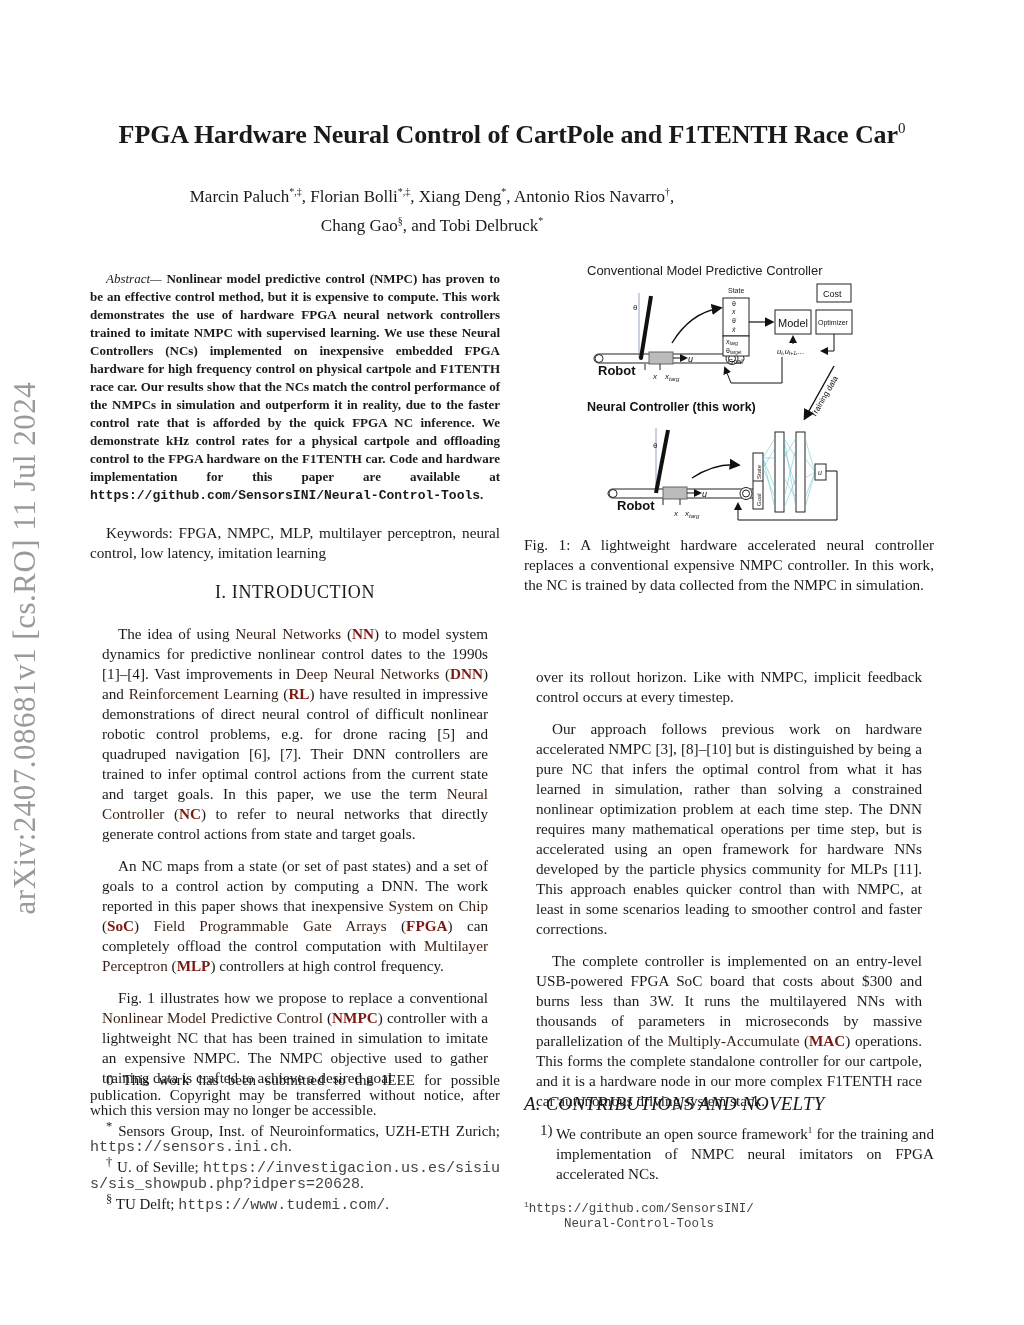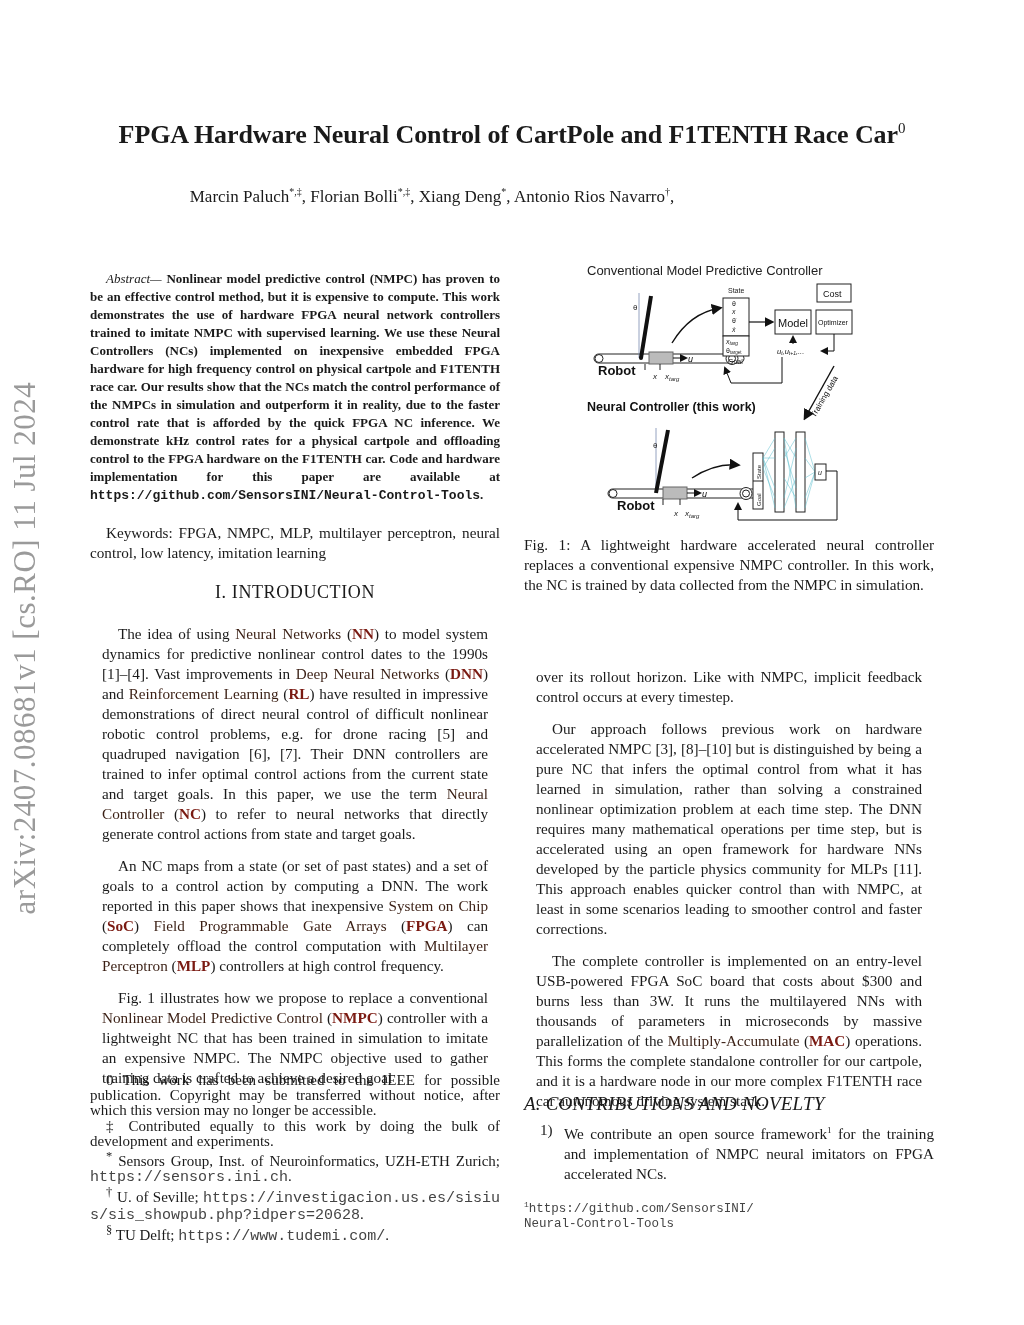--- a/index.html
+++ b/index.html
@@ -10,74 +10,76 @@
   .title sup { font-size: 15px; font-weight: normal; }
   .authors { left: 0; width: 864px; top: 180px; text-align: center; font-size: 17px; line-height: 24px; }
   .authors sup { font-size: 10px; }
   .arxiv { left: -255px; top: 630px; width: 560px; transform: rotate(-90deg); transform-origin: center; font-size: 31px; color: #9a9a9a; letter-spacing: 0.5px; white-space: nowrap; text-align: center; }
   .col { width: 410px; font-size: 15.2px; line-height: 20px; text-align: justify; }
   .col-left { left: 90px; }
   .col-right { left: 524px; }
   .abstract { top: 270px; font-weight: bold; font-size: 13px; line-height: 18px; }
   .abstract .lead { font-style: italic; font-weight: normal; }
   .abstract p, .keywords p { margin: 0; text-indent: 16px; }
-  .mono { font-family: "Liberation Mono", "DejaVu Sans Mono", monospace; }
+  .mono { font-family: "Liberation Mono", "DejaVu Sans Mono", monospace; text-align: center; }
   .keywords { top: 523px; }
   .section-head { left: 90px; width: 410px; top: 582px; text-align: center; font-size: 18px; letter-spacing: 0.6px; }
   .body-left { top: 612px; }
   .body-left p, .body-right p { margin: 12px; text-indent: 16px; }
   .acr { color: #7a1a12; font-weight: bold; }
   .lnk { color: #3a1f14; }
   .footnotes-left { top: 1073px; font-size: 15px; line-height: 15.2px; }
   .footnotes-left p { margin: 0; text-indent: 16px; }
   .footnotes-left .mono { color: #444; }
   .fig { left: 560px; top: 258px; width: 340px; height: 270px; }
   .caption { top: 535px; }
   .body-right { top: 655px; }
   .subsec { left: 524px; top: 1093px; font-style: italic; font-size: 19px; letter-spacing: 0.2px; }
   .contrib { left: 540px; top: 1120px; width: 394px; font-size: 15.2px; line-height: 20px; }
   .contrib .num { position: absolute; left: 0; top: 0; }
-  .contrib .txt { margin-left: 24px; text-align: justify; }
+  .contrib .txt { margin-left: 16px; text-align: justify; }
   .contrib sup { font-size: 9px; }
   .fn-right { left: 524px; top: 1197px; font-size: 12.5px; line-height: 15px; color: #444; }
   .fn-right sup { font-size: 8px; }
   svg text { font-family: "Liberation Sans", "DejaVu Sans", sans-serif; }
 </style>
 </head>
 <body>
 
 <div class="abs arxiv">arXiv:2407.08681v1  [cs.RO]  11 Jul 2024</div>
 
 <div class="abs title"><span>FPGA Hardware Neural Control of CartPole and F1TENTH Race Car</span><sup>0</sup></div>
 
 <div class="abs authors">
   <div>
     <span>Marcin Paluch</span><sup>*,‡</sup><span>, Florian Bolli</span><sup>*,‡</sup><span>, Xiang Deng</span><sup>*</sup><span>, Antonio Rios Navarro</span><sup>†</sup><span>,</span>
   </div>
+  <div>
+    <span>Chang Gao</span><sup>§</sup><span>, and Tobi Delbruck</span><sup>*</sup>
+  </div>
 </div>
 
 <div class="abs col col-left abstract">
   <p><span class="lead">Abstract—</span><span> Nonlinear model predictive control (NMPC) has proven to be an effective control method, but it is expensive to compute. This work demonstrates the use of hardware FPGA neural network controllers trained to imitate NMPC with supervised learning. We use these Neural Controllers (NCs) implemented on inexpensive embedded FPGA hardware for high frequency control on physical cartpole and F1TENTH race car. Our results show that the NCs match the control performance of the NMPCs in simulation and outperform it in reality, due to the faster control rate that is afforded by the quick FPGA NC inference. We demonstrate kHz control rates for a physical cartpole and offloading control to the FPGA hardware on the F1TENTH car. Code and hardware implementation for this paper are available at </span><span class="mono">https://github.com/SensorsINI/Neural-Control-Tools</span><span>.</span></p>
 </div>
 
 <div class="abs col col-left keywords">
   <p>Keywords: FPGA, NMPC, MLP, multilayer perceptron, neural control, low latency, imitation learning</p>
 </div>
 
 <div class="abs section-head">I. INTRODUCTION</div>
 
 <div class="abs col col-left body-left">
   <p><span>The idea of using </span><span class="lnk">Neural Networks</span><span> (</span><span class="acr">NN</span><span>) to model system dynamics for predictive nonlinear control dates to the 1990s [1]–[4]. Vast improvements in </span><span class="lnk">Deep Neural Networks</span><span> (</span><span class="acr">DNN</span><span>) and </span><span class="lnk">Reinforcement Learning</span><span> (</span><span class="acr">RL</span><span>) have resulted in impressive demonstrations of direct neural control of difficult nonlinear robotic control problems, e.g. for drone racing [5] and quadruped navigation  [6], [7]. Their DNN controllers are trained to infer optimal control actions from the current state and target goals. In this paper, we use the term </span><span class="lnk">Neural Controller</span><span> (</span><span class="acr">NC</span><span>) to refer to neural networks that directly generate control actions from state and target goals.</span></p>
   <p><span>An NC maps from a state (or set of past states) and a set of goals to a control action by computing a DNN. The work reported in this paper shows that inexpensive </span><span class="lnk">System on Chip</span><span> (</span><span class="acr">SoC</span><span>) </span><span class="lnk">Field Programmable Gate Arrays</span><span> (</span><span class="acr">FPGA</span><span>) can completely offload the control computation with </span><span class="lnk">Multilayer Perceptron</span><span> (</span><span class="acr">MLP</span><span>) controllers at high control frequency.</span></p>
   <p><span>Fig. 1 illustrates how we propose to replace a conventional </span><span class="lnk">Nonlinear Model Predictive Control</span><span> (</span><span class="acr">NMPC</span><span>) controller with a lightweight NC that has been trained in simulation to imitate an expensive NMPC. The NMPC objective used to gather training data is crafted to achieve a desired goal</span></p>
 </div>
 
 <div class="abs col col-left footnotes-left">
   <p><span>0</span><span> This work has been submitted to the IEEE for possible publication. Copyright may be transferred without notice, after which this version may no longer be accessible.</span></p>
-  <p><span>‡</span><span> Contributed equally to this work by doing the bulk of development and experiments.</span></p>
   <p><sup>*</sup><span> Sensors Group, Inst. of Neuroinformatics, UZH-ETH Zurich; </span><span class="mono">https://sensors.ini.ch</span><span>.</span></p>
   <p><sup>†</sup><span> U. of Seville; </span><span class="mono" style="word-break:break-all">https://investigacion.us.es/sisius/sis_showpub.php?idpers=20628</span><span>.</span></p>
   <p><sup>§</sup><span> TU Delft; </span><span class="mono">https://www.tudemi.com/</span><span>.</span></p>
 </div>
 
 <div class="abs fig">
   <svg width="340" height="270" viewBox="0 0 340 270" xmlns="http://www.w3.org/2000/svg">
     <defs>
       <marker id="ah" markerWidth="8" markerHeight="8" refX="6" refY="4" orient="auto">
         <path d="M0,0 L8,4 L0,8 z" fill="#111"></path>

